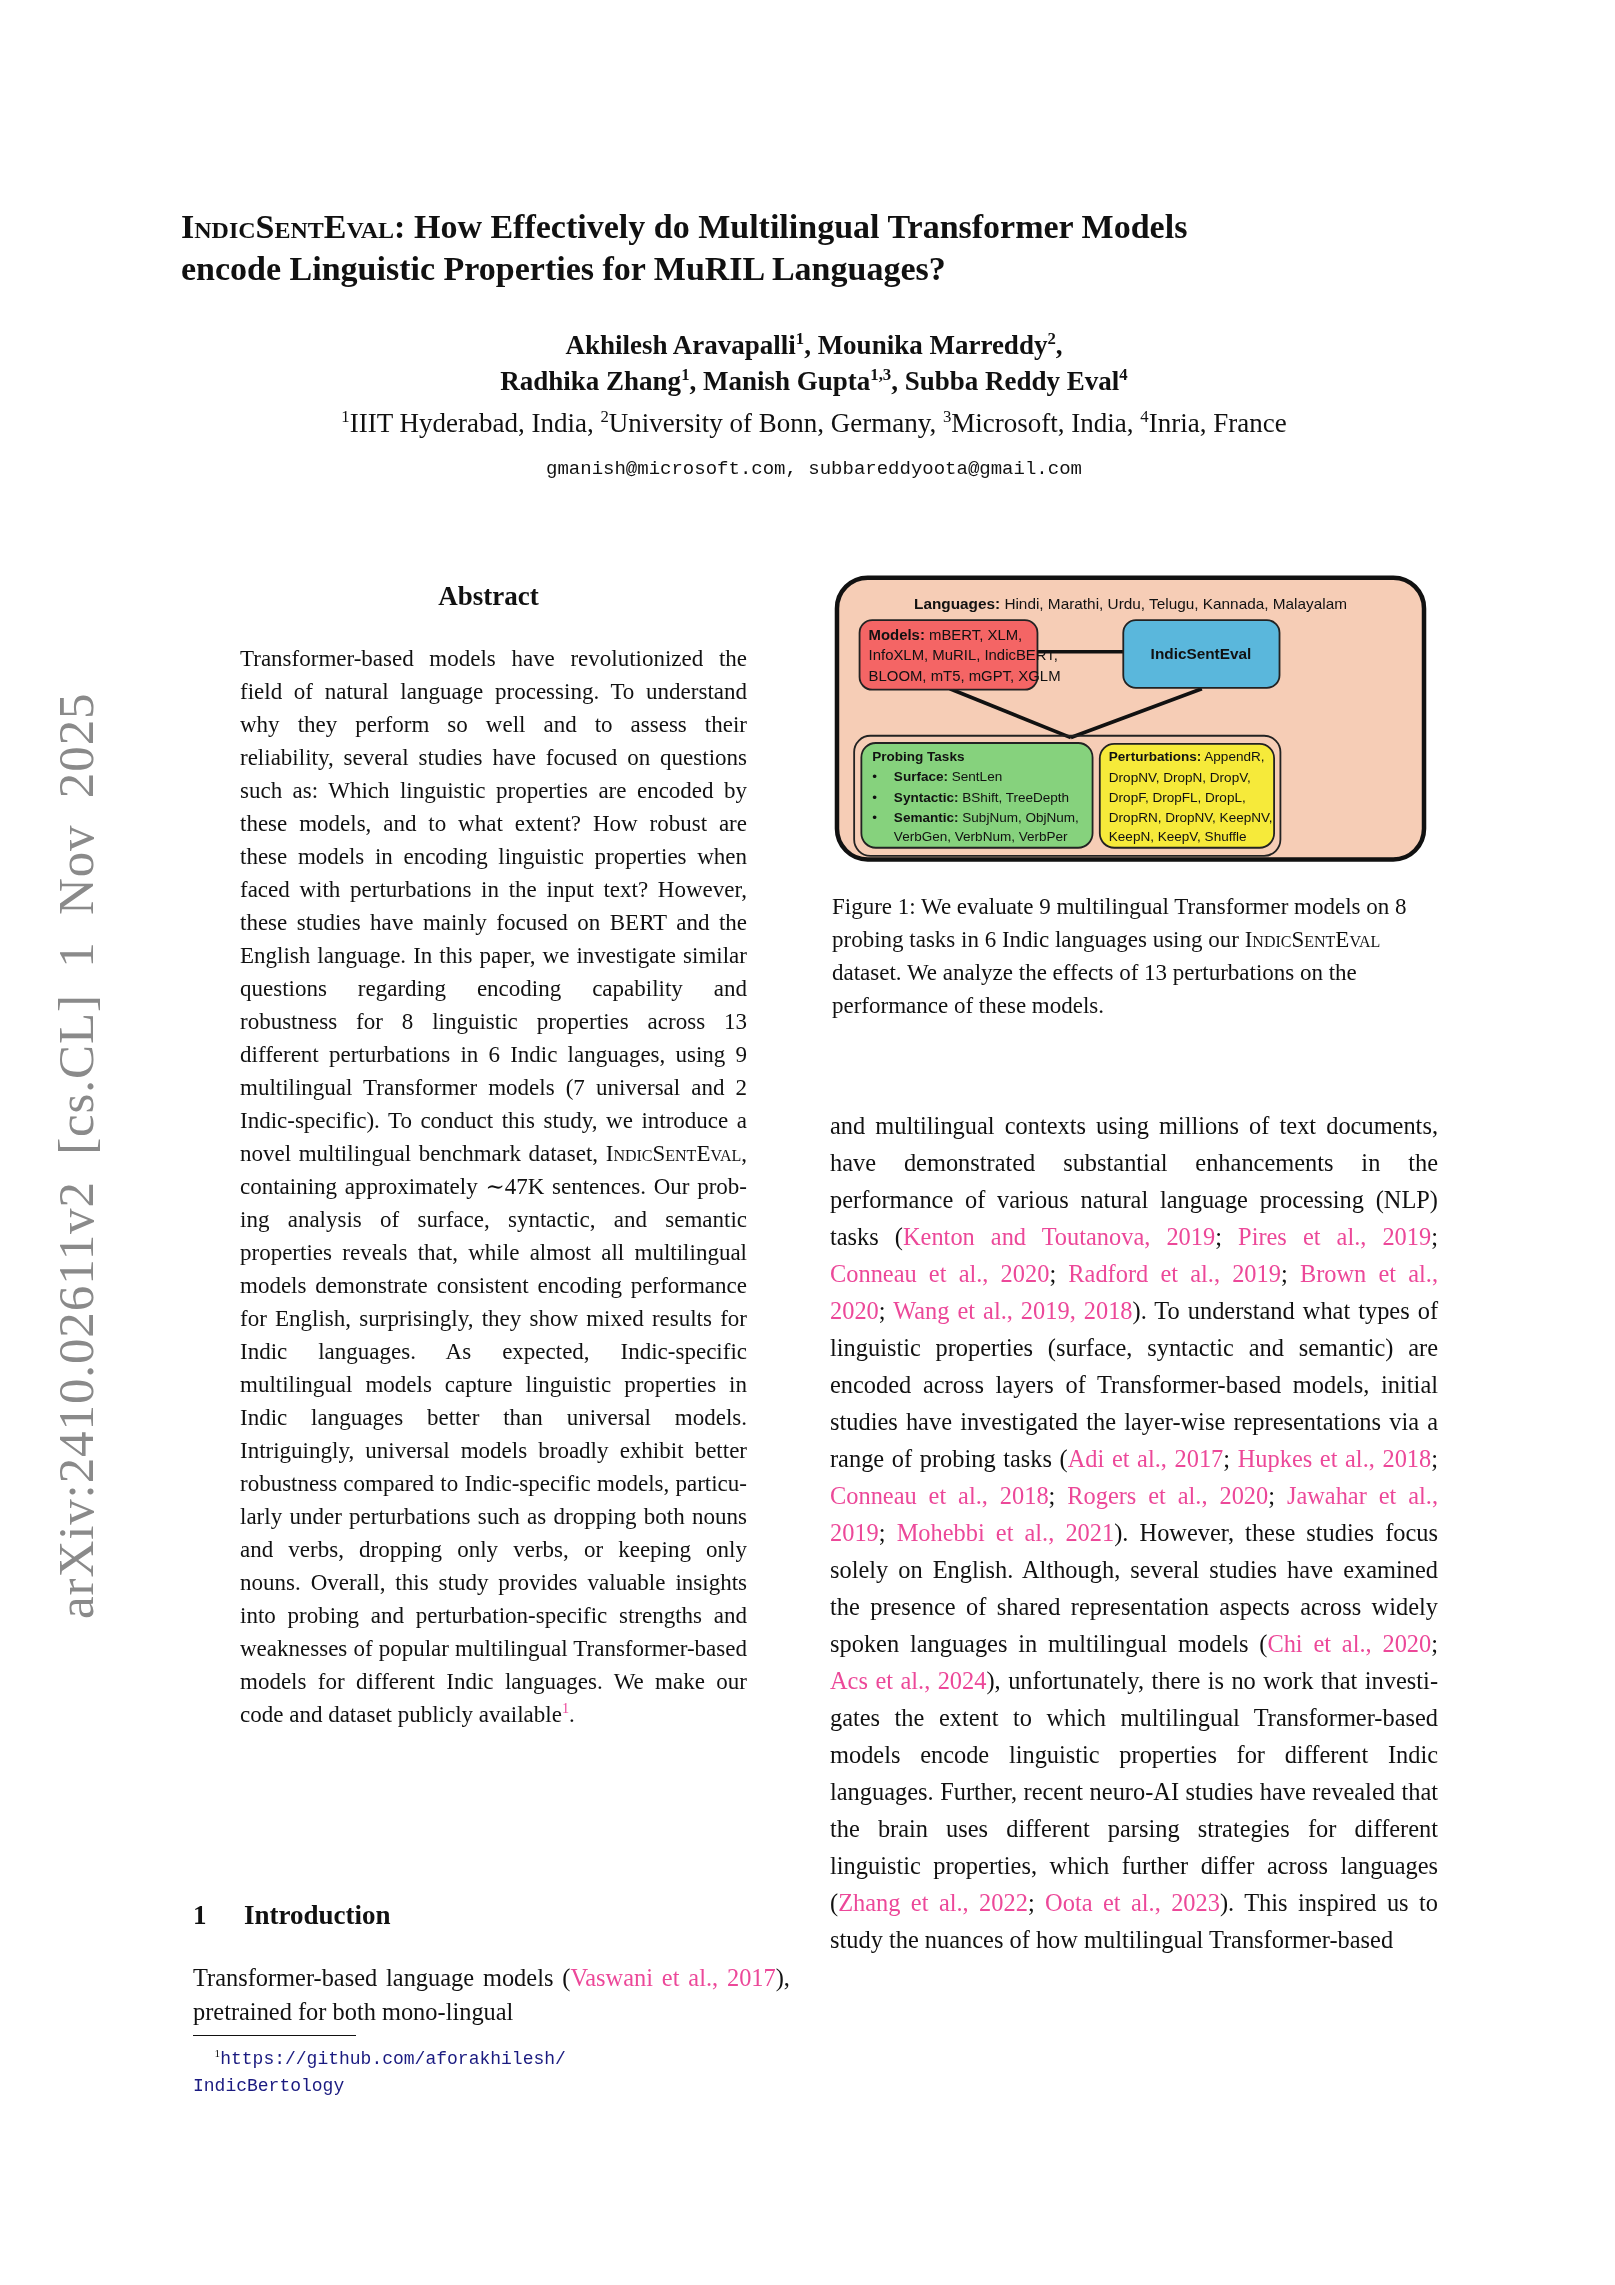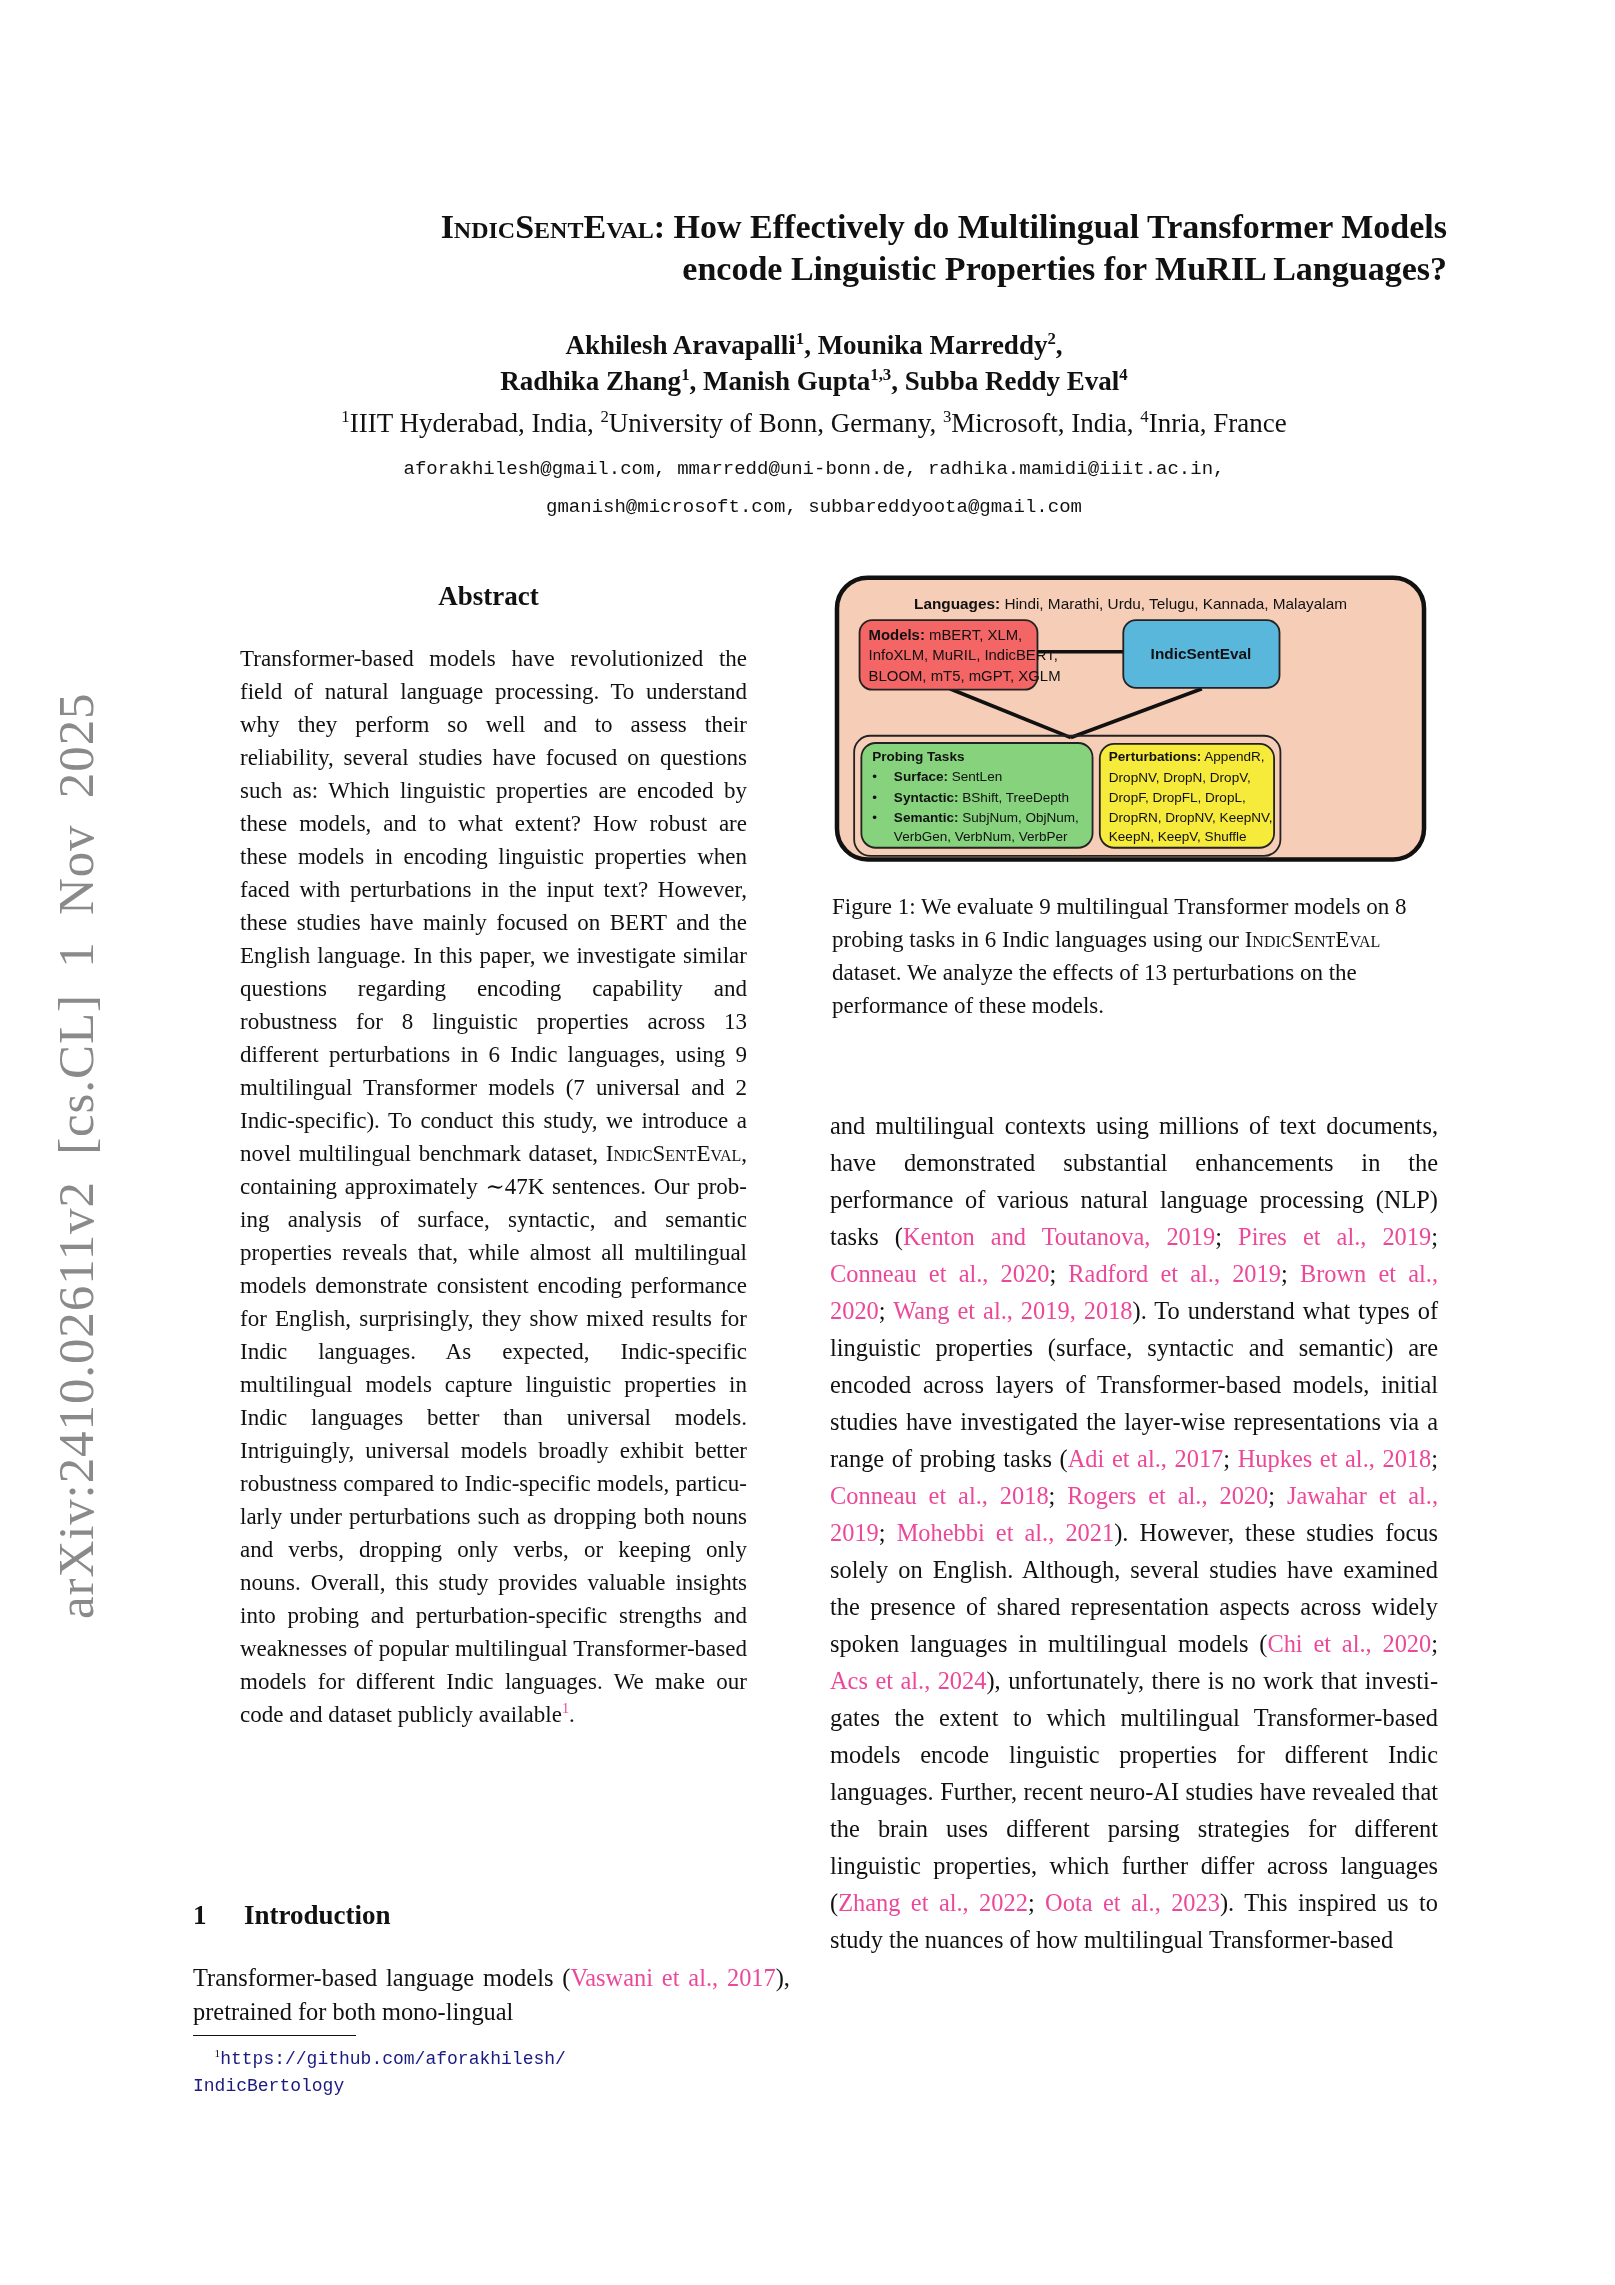--- a/index.html
+++ b/index.html
@@ -5,21 +5,21 @@
   html, body { margin: 0; padding: 0; background: #ffffff; }
   body { width: 1616px; height: 2285px; position: relative; overflow: hidden;
          font-family: "Liberation Serif", "DejaVu Serif", serif; color: #111; }
   .cite { color: #ec4899; }
   .sc { font-variant: small-caps; }
 
   #arxiv-stamp { position: absolute; left: 47px; top: 1619px; transform-origin: 0 0; transform: rotate(-90deg);
                  font-family: "Liberation Serif", serif; font-size: 51px; color: #8a8a8a; white-space: nowrap;
                  letter-spacing: 0.9px; word-spacing: 12.7px; }
 
-  #title { position: absolute; left: 181px; width: 1266px; top: 206px; text-align: right;
+  #title { position: absolute; left: 181px; width: 1266px; top: 206px; text-align: left;
            font-weight: bold; font-size: 34px; line-height: 42px; }
   #title .sc-title { font-variant: small-caps; }
 
   #authors { position: absolute; left: 181px; width: 1266px; top: 327px; text-align: center;
              font-weight: bold; font-size: 27px; line-height: 36px; }
   #affil { position: absolute; left: 181px; width: 1266px; top: 405px; text-align: center;
            font-size: 27px; line-height: 36px; }
   #emails { position: absolute; left: 181px; width: 1266px; top: 450px; text-align: center;
             font-family: "Liberation Mono", "DejaVu Sans Mono", monospace; font-size: 19px; line-height: 38px; }
   sup { font-size: 62%; vertical-align: super; line-height: 0; }
@@ -60,21 +60,20 @@
 <div id="authors">
   <span>Akhilesh Aravapalli</span><sup>1</sup>, <span>Mounika Marreddy</span><sup>2</sup>,<br>
   <span>Radhika Zhang</span><sup>1</sup>, <span>Manish Gupta</span><sup>1,3</sup>, <span>Subba Reddy Eval</span><sup>4</sup>
 </div>
 
 <div id="affil">
   <sup>1</sup><span>IIIT Hyderabad, India, </span><sup>2</sup><span>University of Bonn, Germany, </span><sup>3</sup><span>Microsoft, India, </span><sup>4</sup><span>Inria, France</span>
 </div>
 
 <div id="emails">
-  <div>aforakhilesh@gmail.com, mmarredd@uni-bonn.de, radhika.mamidi@iiit.ac.in,</div>
   <div>gmanish@microsoft.com, subbareddyoota@gmail.com</div>
 </div>
 
 <div id="abstract-heading">Abstract</div>
 <div id="abstract-body"><span>Transformer-based models have revolutionized the field of natural language processing.  To understand why they perform so well and to assess their reliability, several studies have fo­cused on questions such as: Which linguistic properties are encoded by these models, and to what extent? How robust are these models in encoding linguistic properties when faced with perturbations in the input text? However, these studies have mainly focused on BERT and the English language. In this paper, we investigate similar questions regarding encoding capability and robustness for 8 linguistic properties across 13 different perturbations in 6 Indic languages, using 9 multilingual Transformer models (7 universal and 2 Indic-specific).  To conduct this study, we introduce a novel multilingual benchmark dataset, </span><span class="sc">IndicSentEval</span><span>, contain­ing approximately ∼47K sentences. Our prob­ing analysis of surface, syntactic, and semantic properties reveals that, while almost all multi­lingual models demonstrate consistent encod­ing performance for English, surprisingly, they show mixed results for Indic languages.  As expected, Indic-specific multilingual models capture linguistic properties in Indic languages better than universal models. Intriguingly, uni­versal models broadly exhibit better robustness compared to Indic-specific models, particu­larly under perturbations such as dropping both nouns and verbs, dropping only verbs, or keep­ing only nouns.  Overall, this study provides valuable insights into probing and perturbation-specific strengths and weaknesses of popular multilingual Transformer-based models for dif­ferent Indic languages. We make our code and dataset publicly available</span><sup class="cite">1</sup><span>.</span></div>
 
 <div id="intro-heading"><span class="num">1</span><span>Introduction</span></div>
 <div id="intro-left"><span>Transformer-based language models (</span><span class="cite">Vaswani et al., 2017</span><span>), pretrained for both mono-lingual</span></div>
 
 <div id="footnote-rule"></div>

